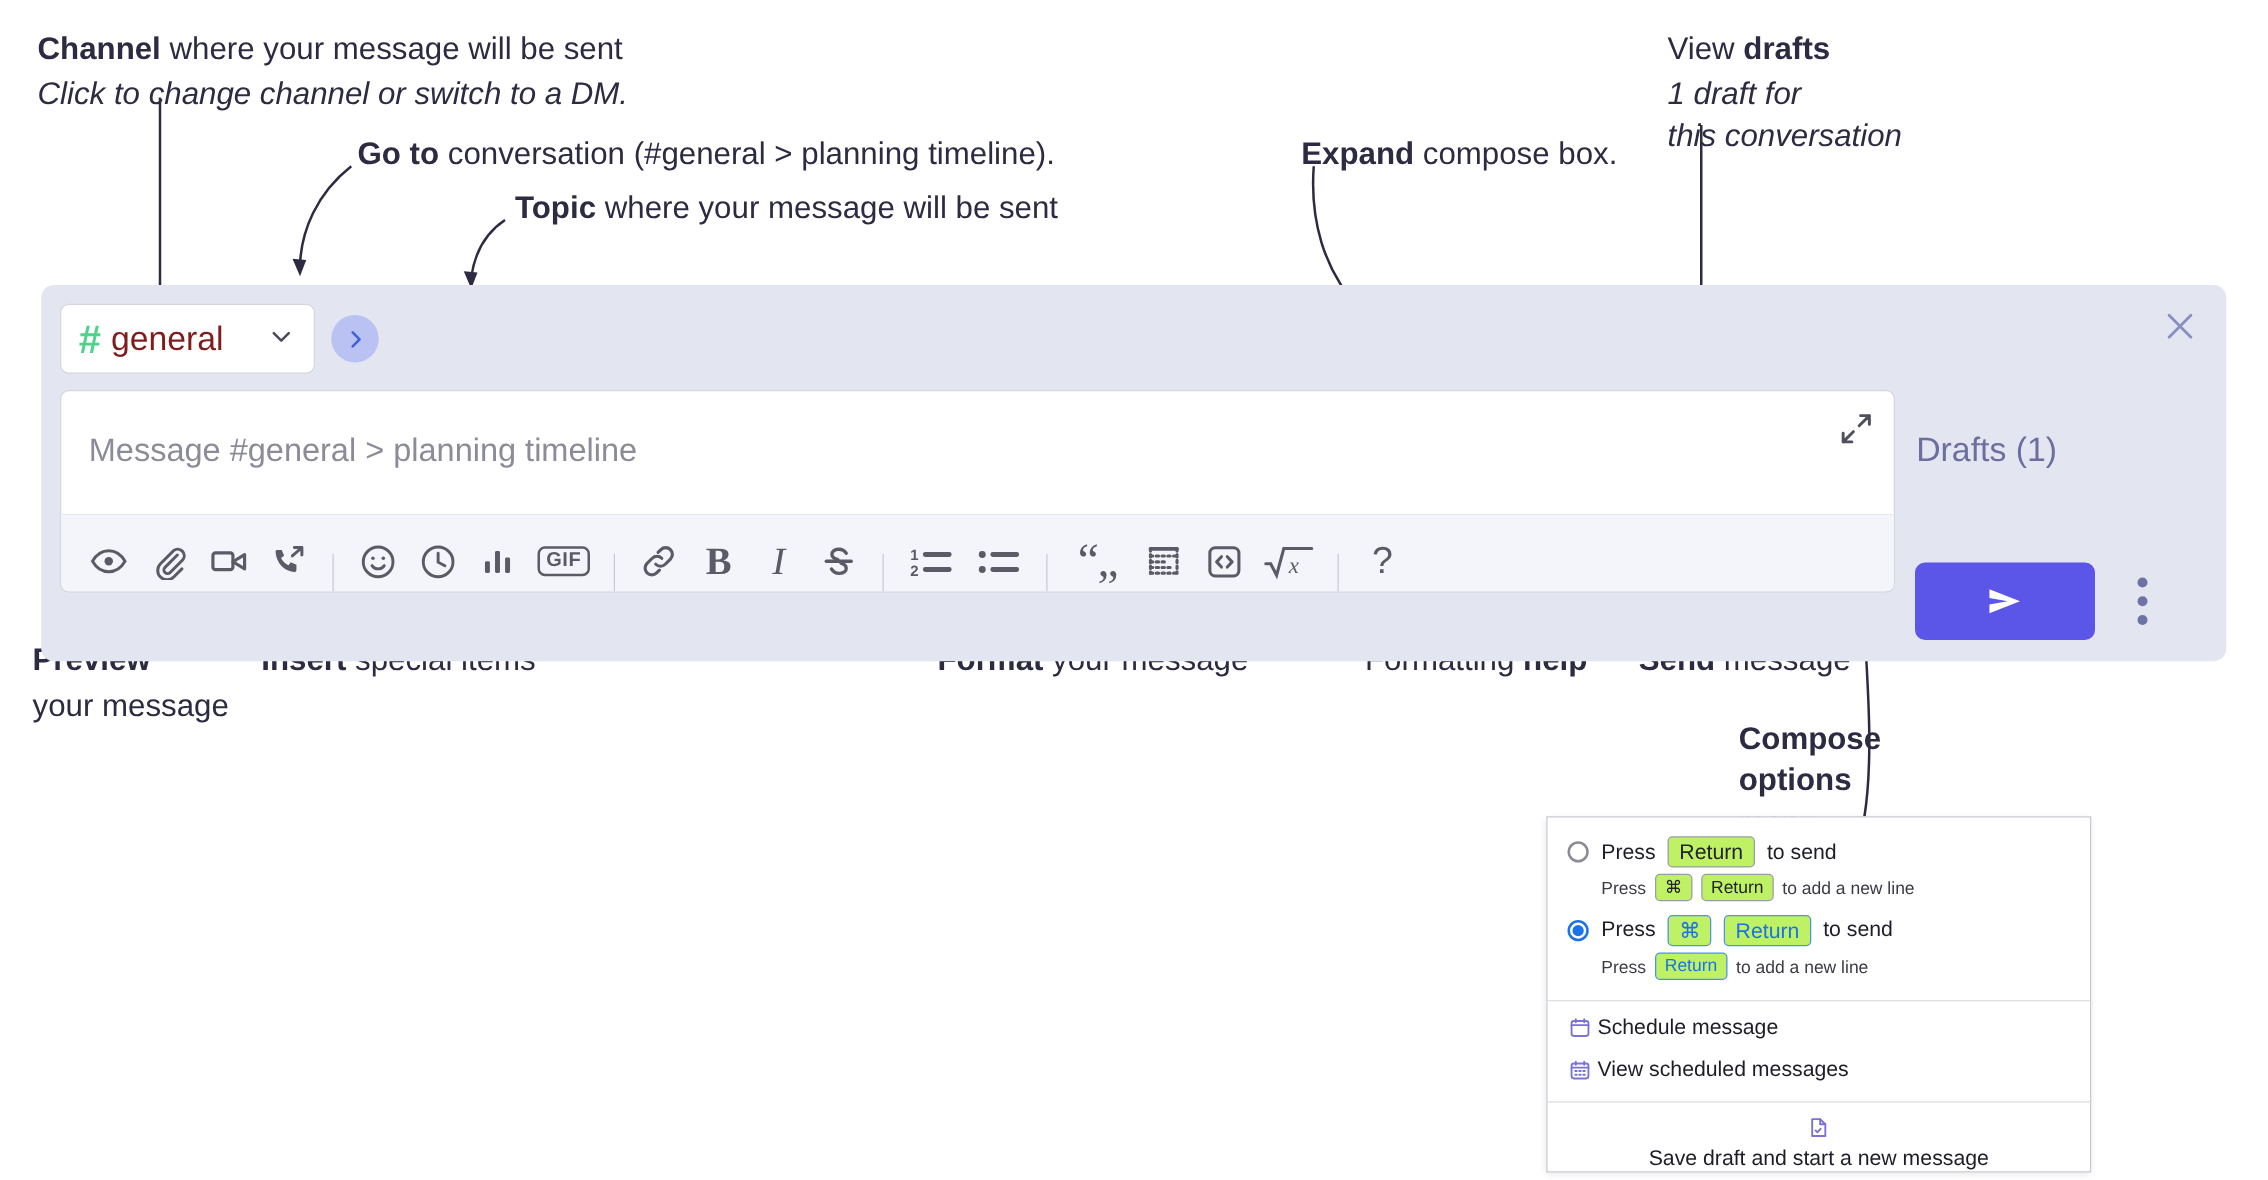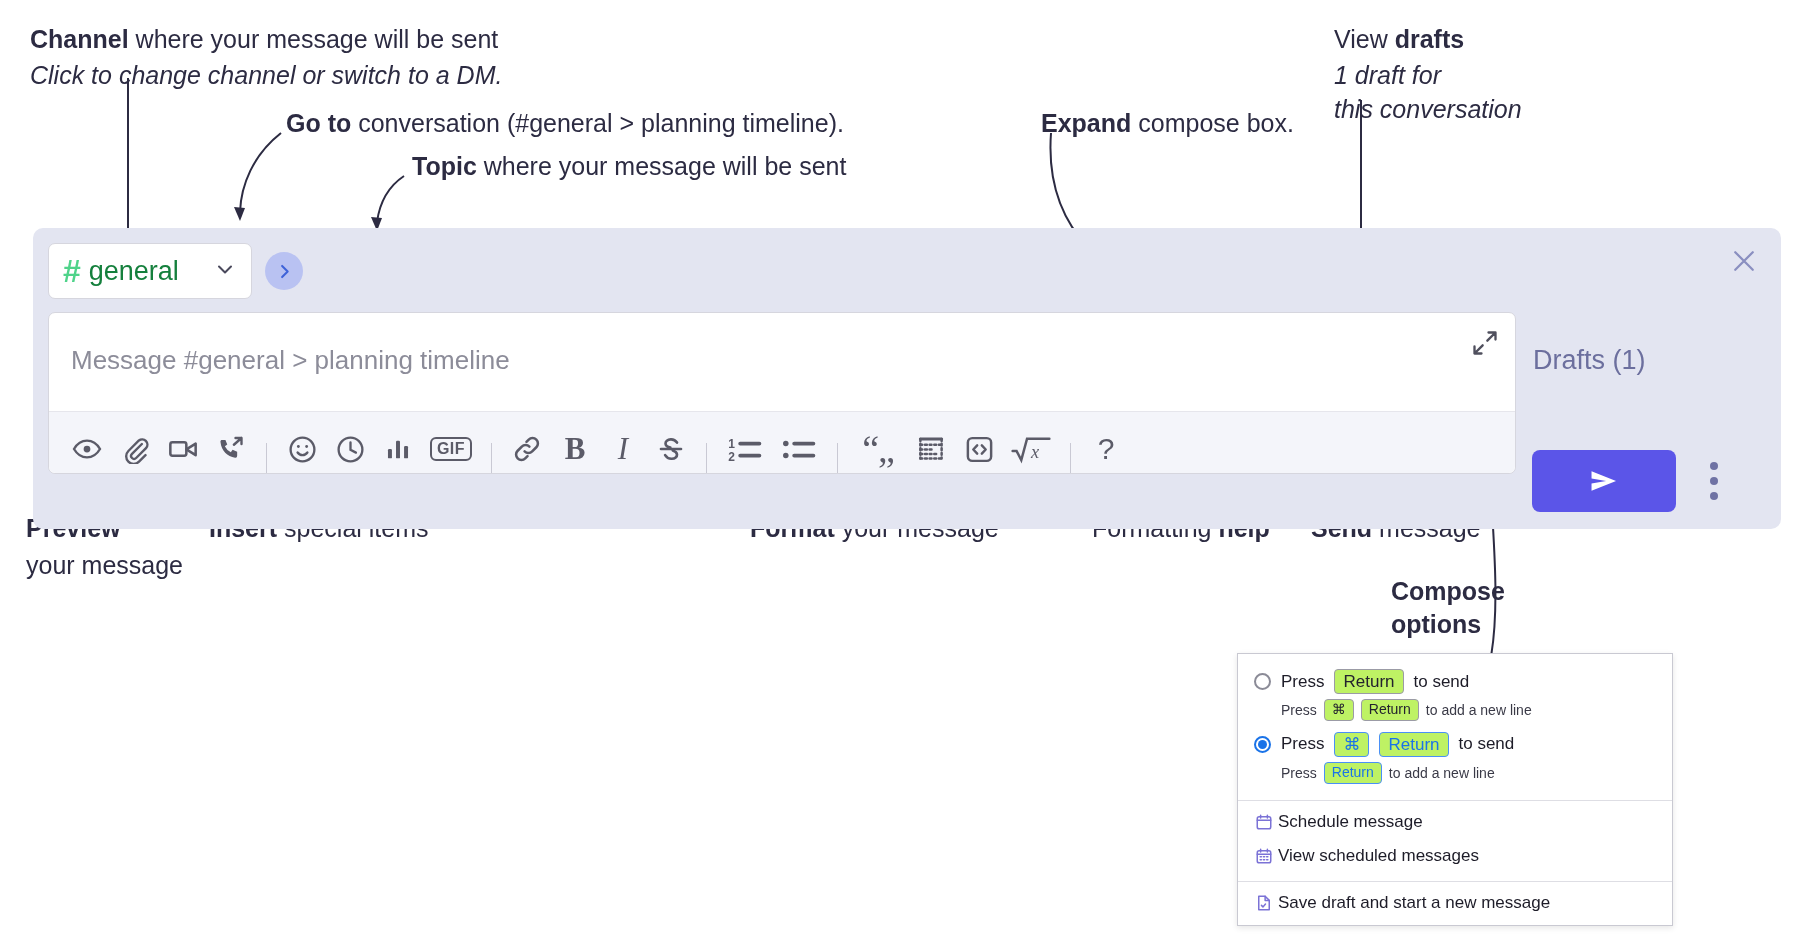--- a/index.html
+++ b/index.html
@@ -20,21 +20,21 @@
   }
   #compose-inner{position:absolute;left:15px;top:15px;width:1468px;}
 
   .row1{display:flex;align-items:center;gap:0;}
   #channel-select{
     width:204px;height:56px;background:#ffffff;border:1px solid #d6d6de;border-radius:7px;
     display:flex;align-items:center;padding:0 14px;box-sizing:border-box;cursor:pointer;
   }
   #channel-hash{color:#4fd38a;font-size:32px;font-weight:bold;line-height:1;margin-right:8px;
     font-family:"Liberation Sans",sans-serif;}
-  #channel-name{font-size:27px;color:#15803d;}
+  #channel-name{font-size:27px;color:#7f1d1d;}
   #channel-caret{margin-left:auto;color:#4a495c;}
   #goto-btn{
     width:38px;height:38px;border-radius:50%;background:#b9c2f2;
     display:flex;align-items:center;justify-content:center;margin:0 13px;cursor:pointer;flex:none;
   }
   #topic-field{
     flex:1;height:56px;background:#fff;border:1px solid #d6d6de;border-radius:7px;
     display:flex;align-items:center;padding:0 16px 0 18px;box-sizing:border-box;
   }
   #topic-value{font-size:27px;color:#14131f;}
@@ -401,21 +401,21 @@
           <path d="M3 9.5 H21"></path>
           <path d="M7.5 3 V6.5 M16.5 3 V6.5"></path>
           <path d="M7 13 h1.5 M11.3 13 h1.5 M15.6 13 h1.5 M7 17 h1.5 M11.3 17 h1.5 M15.6 17 h1.5" stroke-width="2.2"></path>
         </svg>
     </span>
     <span>View scheduled messages</span>
   </div>
 
   <div class="menu-sep"></div>
 
-  <div class="menu-item" style="padding-bottom:12px;">
+  <div class="menu-item" style="padding-bottom:0;flex-direction:column;">
     <span class="mi-icon">
       <svg width="18" height="18" viewBox="0 0 24 24" fill="none" stroke="#7b72d6" stroke-width="2" stroke-linecap="round" stroke-linejoin="round">
           <path d="M5 3 h8.5 L19 8.5 V21 H5 Z"></path>
           <path d="M13.5 3 V8.5 H19"></path>
           <path d="M8.6 15.2 l2 2 3.4-3.8"></path>
         </svg>
     </span>
     <span>Save draft and start a new message</span>
   </div>
 </div>

